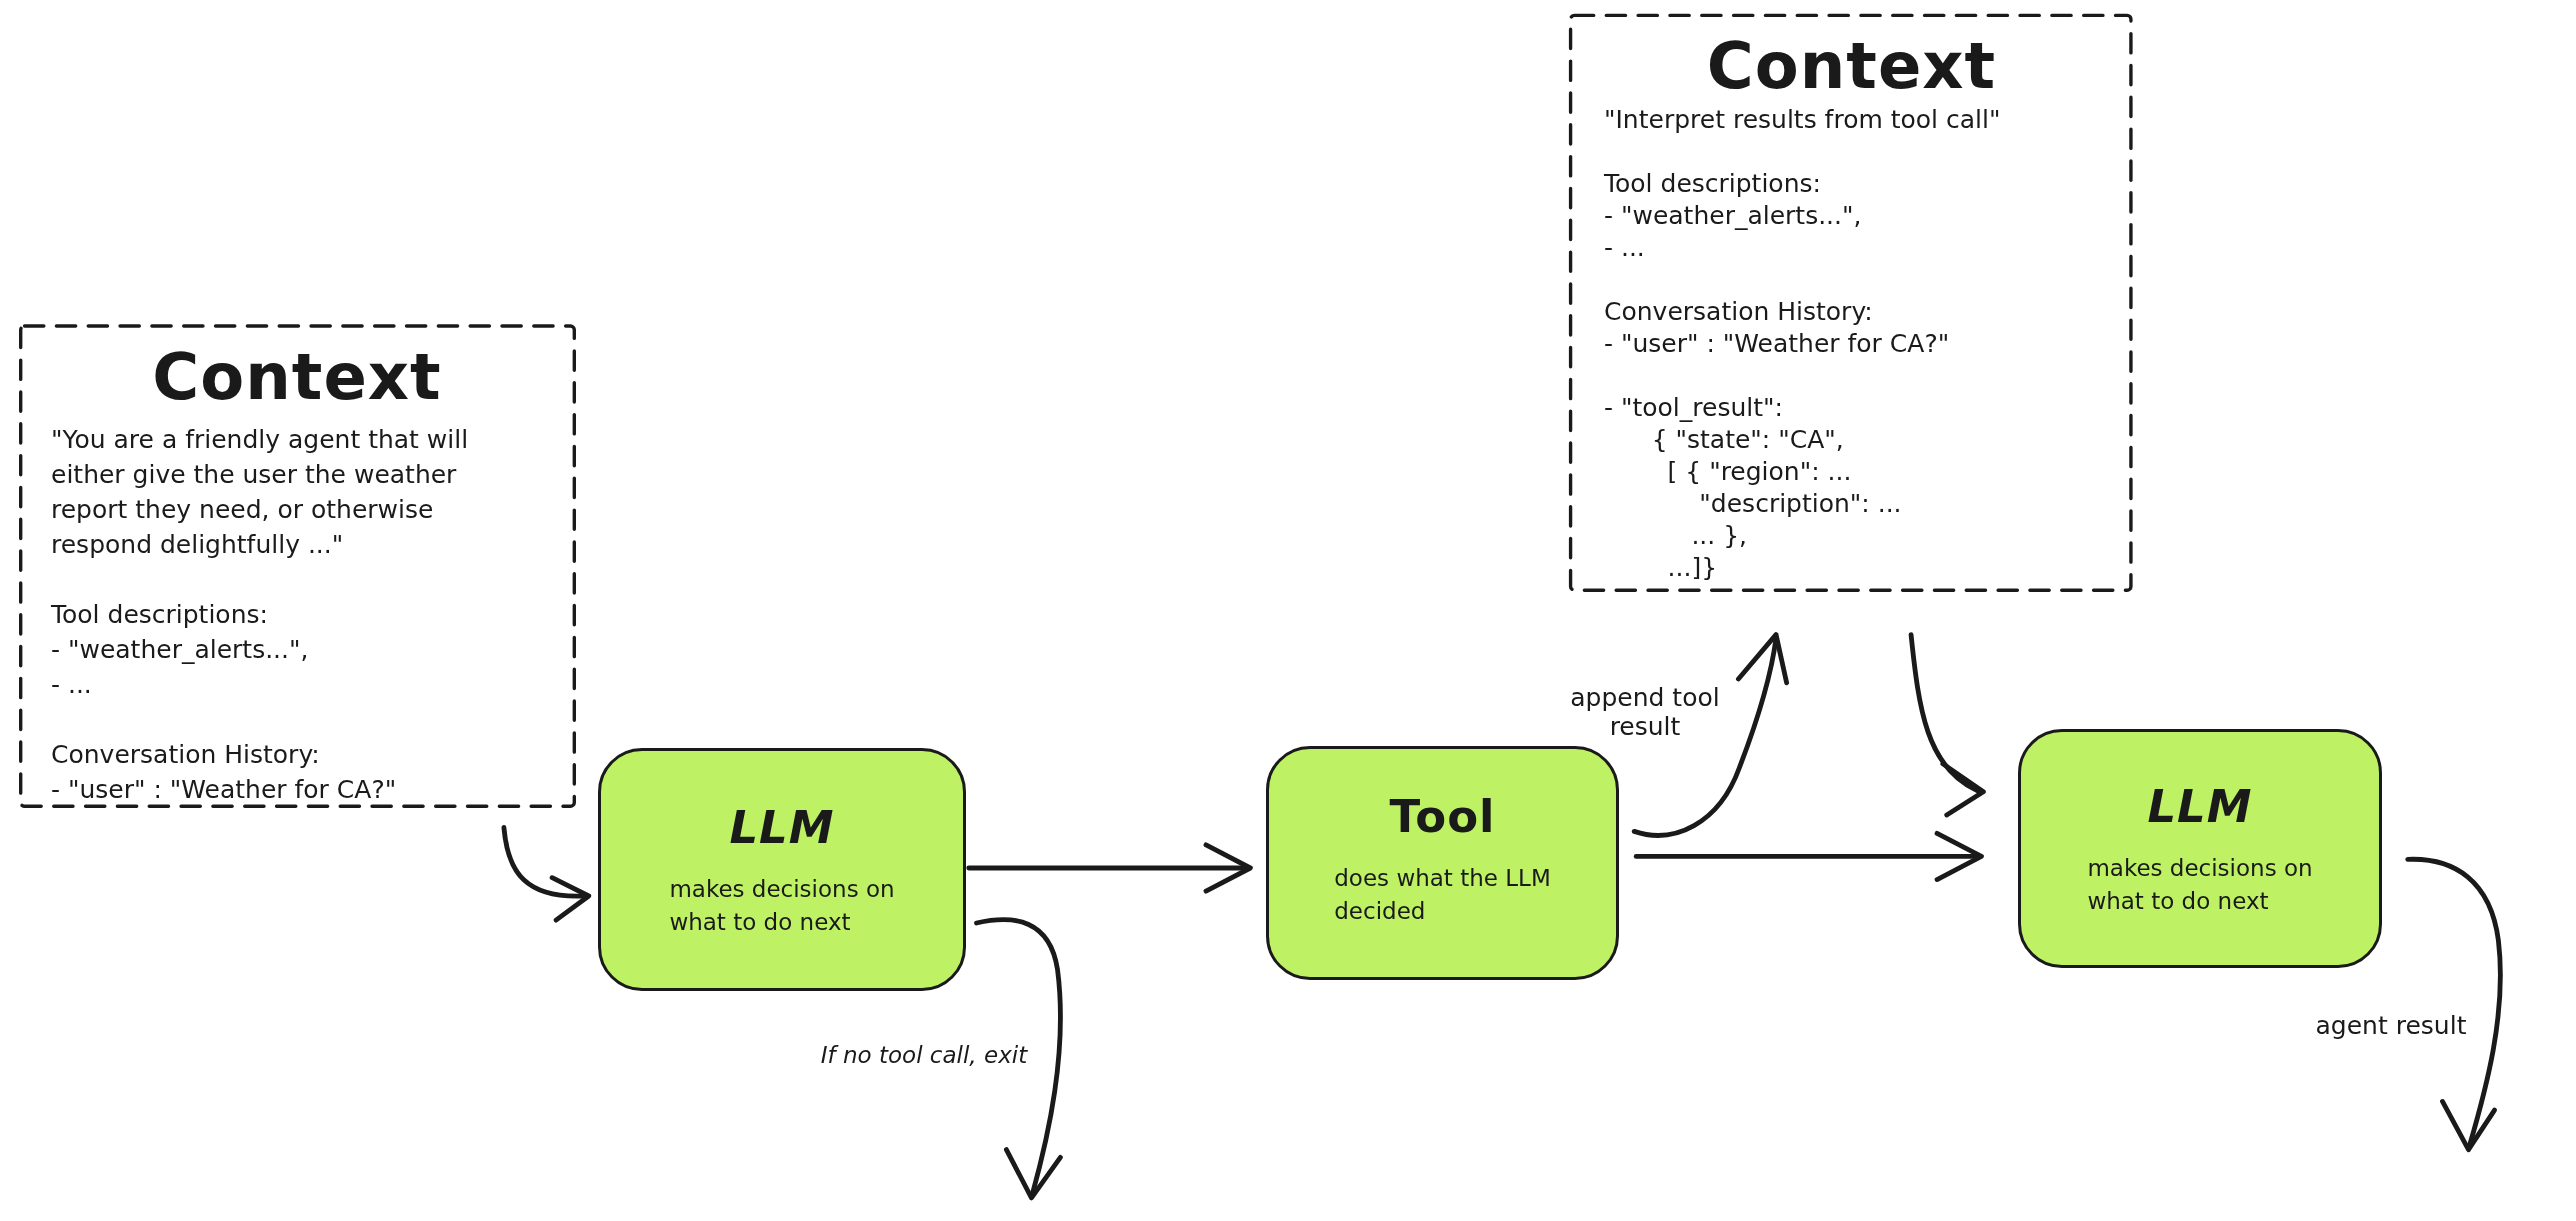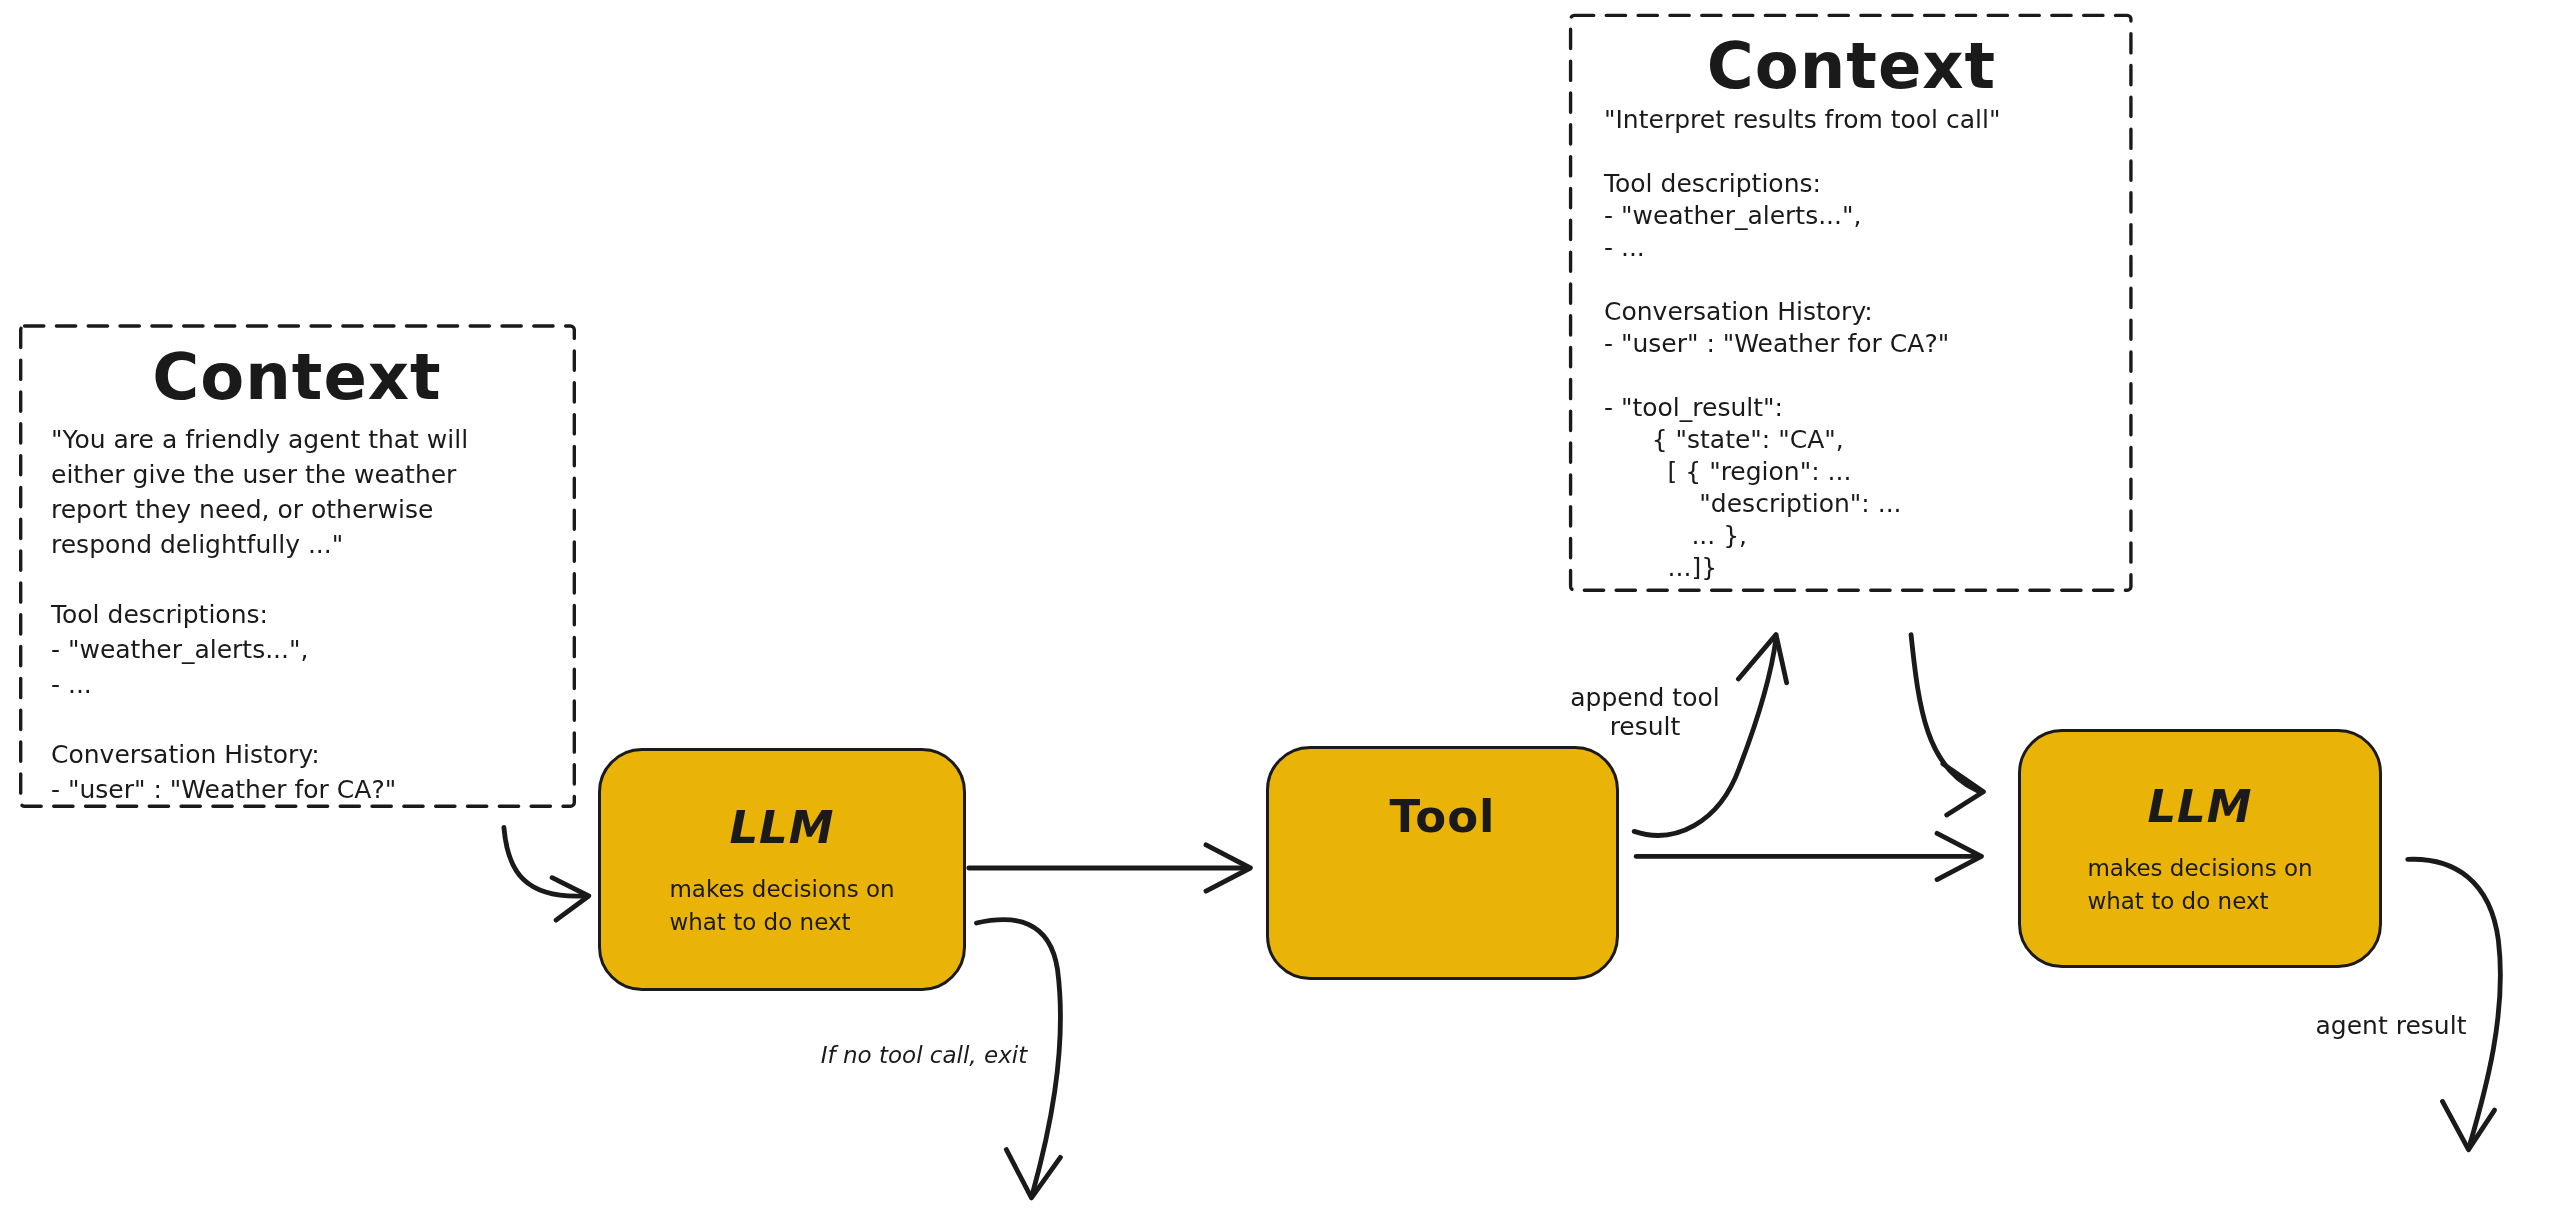--- a/index.html
+++ b/index.html
@@ -35,21 +35,21 @@
     font-size: 25px;
     white-space: pre;
   }
   .ctx-lines > div { height: 35px; line-height: 35px; }
   .ctx-lines.tight > div { height: 32px; line-height: 32px; }
   .node {
     position: absolute;
     box-sizing: border-box;
     border: 3.9px solid #1a1a1a;
     border-radius: 44px;
-    background: #eab308;
+    background: #bef264;
     z-index: 2;
     display: flex;
     flex-direction: column;
     align-items: center;
   }
   .node .node-title {
     font-size: 45px;
     font-weight: 700;
     letter-spacing: 1px;
   }
@@ -126,20 +126,22 @@
   </div>
 
   <div class="node" style="left:598px; top:748px; width:368px; height:243px;">
     <div class="node-title italic" style="margin-top:50px;">LLM</div>
     <div class="node-desc">makes decisions on
 what to do next</div>
   </div>
 
   <div class="node" style="left:1266px; top:746px; width:353px; height:234px;">
     <div class="node-title" style="margin-top:41px;text-align:right;">Tool</div>
+    <div class="node-desc">does what the LLM
+decided</div>
   </div>
 
   <div class="node" style="left:2018px; top:729px; width:364px; height:239px;">
     <div class="node-title italic" style="margin-top:48px;">LLM</div>
     <div class="node-desc">makes decisions on
 what to do next</div>
   </div>
 
   <div class="edge-label" style="left:1534px; top:683px; width:222px;">append tool result</div>
 

